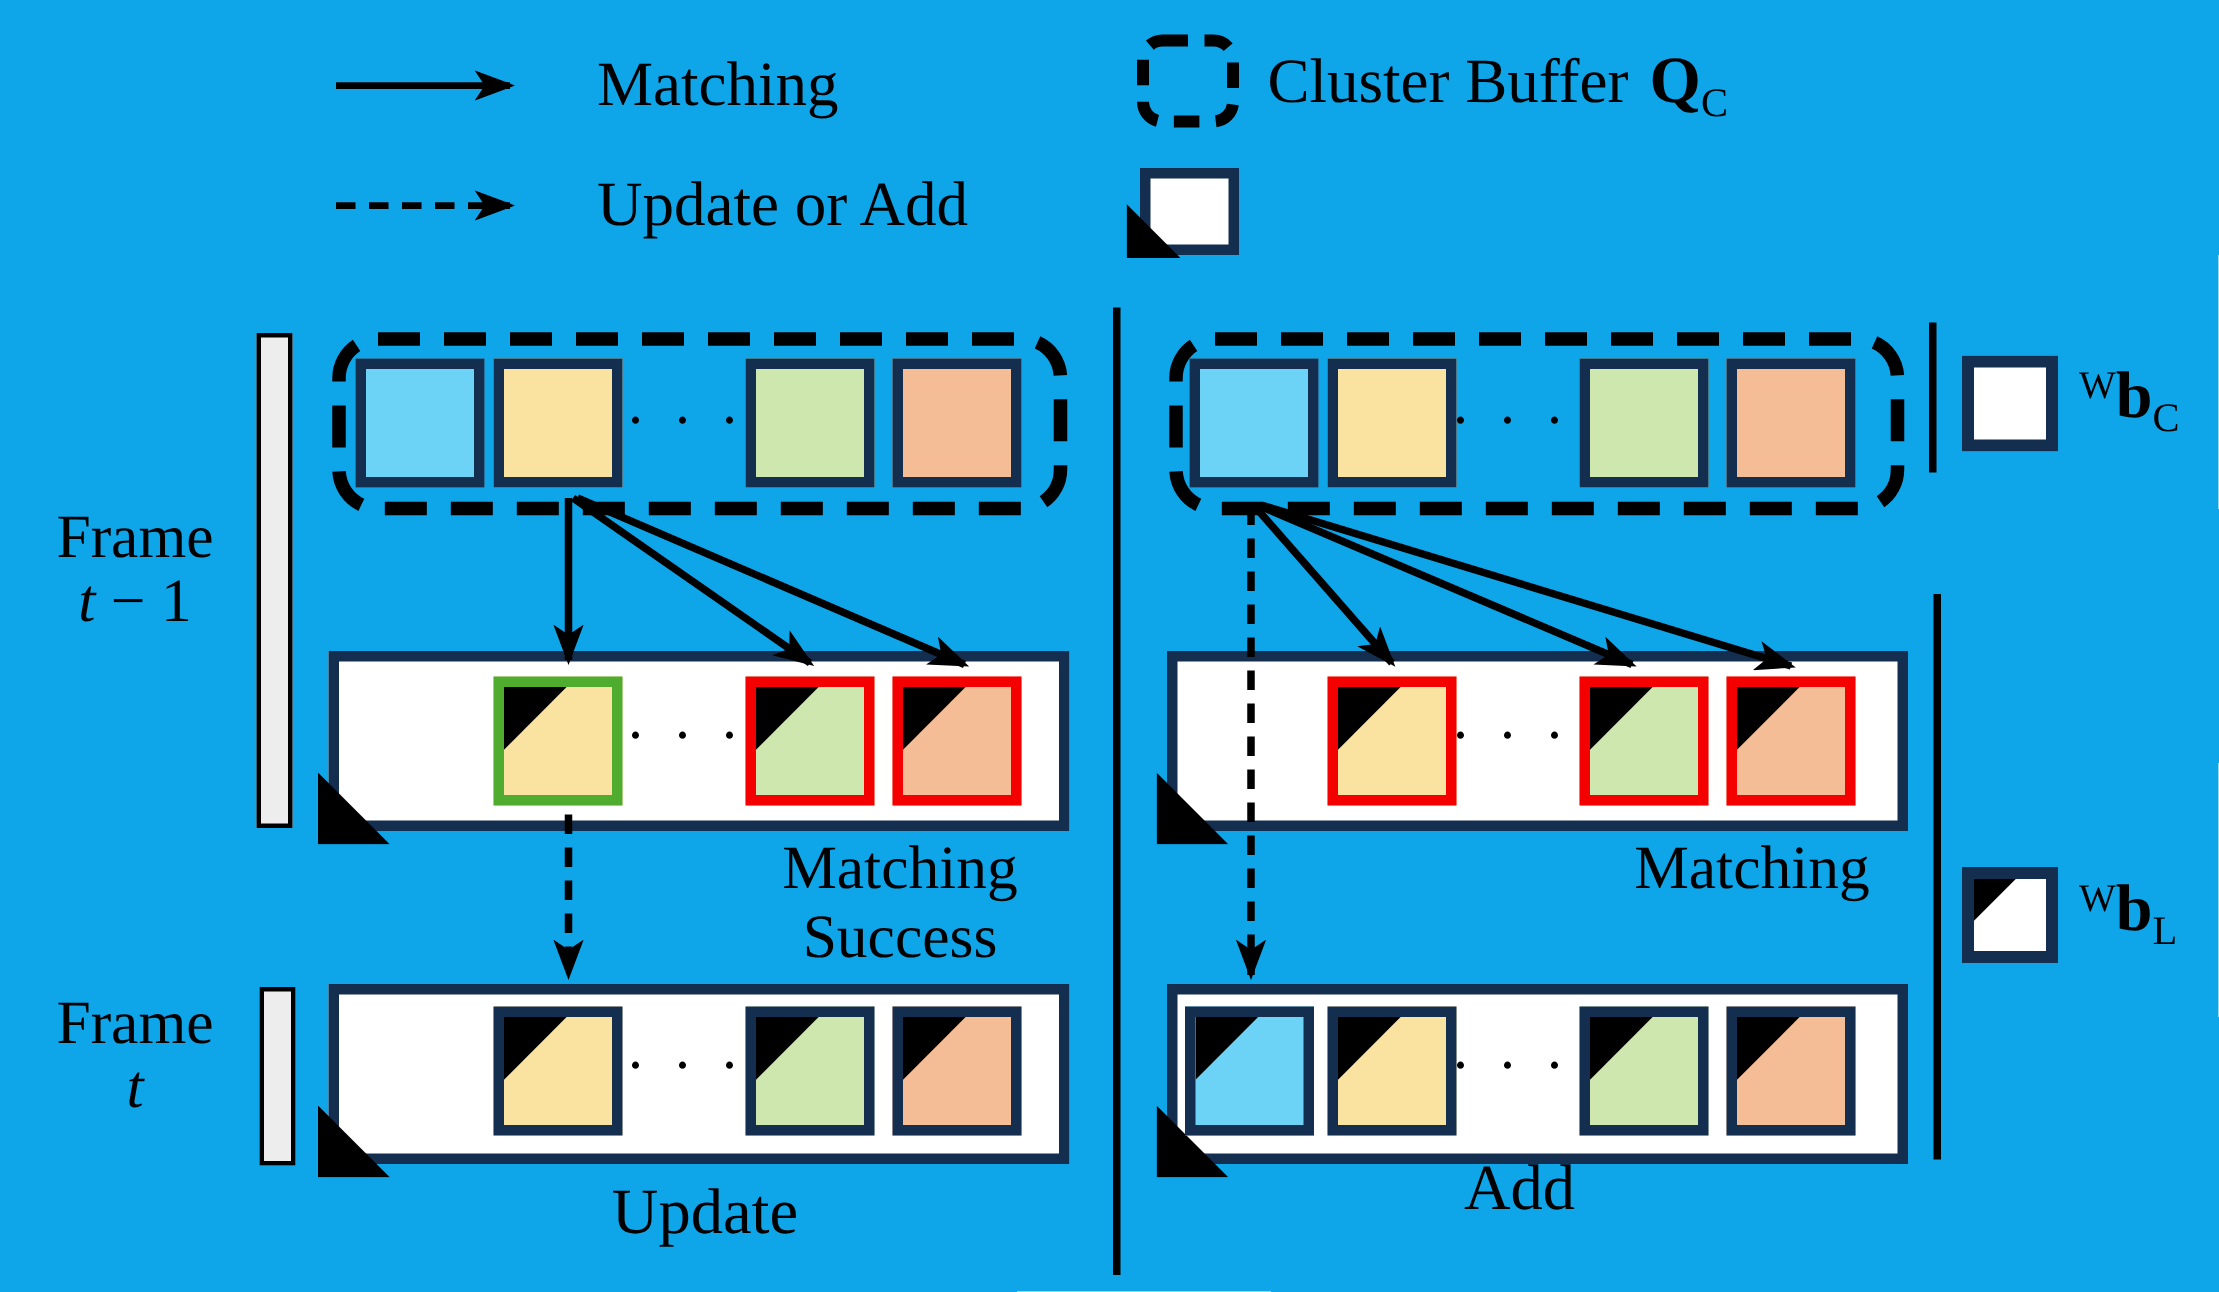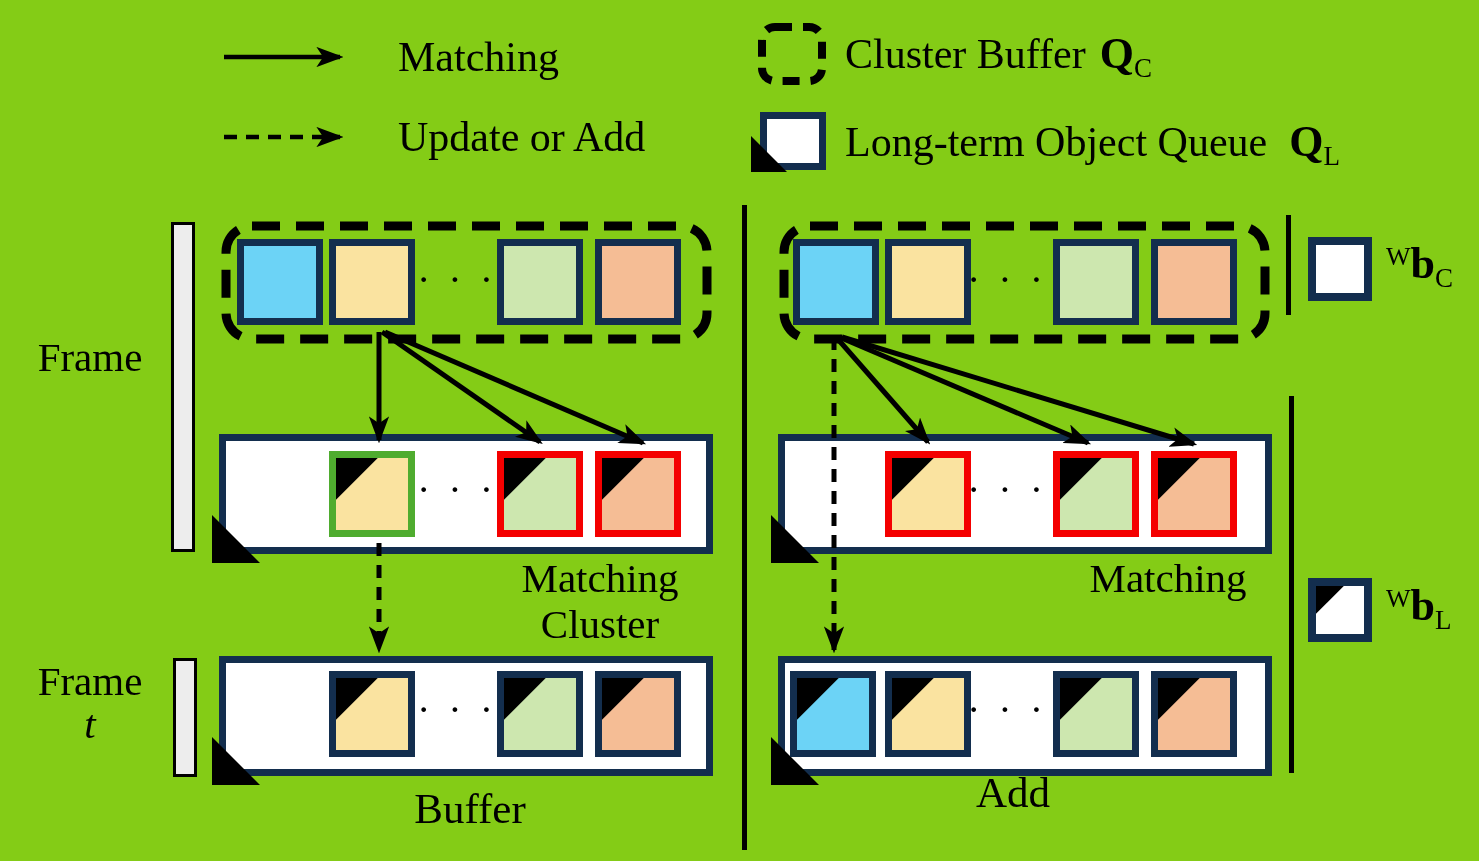--- a/index.html
+++ b/index.html
@@ -2,21 +2,21 @@
 <html style="--navy: #132E4E; --black: #000000; --graybar: #EDEDED;"><head>
 <meta charset="utf-8">
 <style>
   :root{
     --navy:#132E4E;
     --black:#000000;
     --graybar:#EDEDED;
   }
   html,body{margin:0;padding:0;background:#ffffff;}
   #canvas{
-    position:relative;width:1479px;height:861px;background:#84cc16;overflow:hidden;
+    position:relative;width:1479px;height:861px;background:#0ea5e9;overflow:hidden;
     font-family:"Liberation Serif", serif;color:#000;
   }
   .abs{position:absolute;}
   .sq{
     position:absolute;width:86px;height:86px;box-sizing:border-box;
     border:7px solid var(--navy);background:#fff;
   }
   .tri{
     position:absolute;left:0;top:0;width:58%;height:58%;
     background:var(--black);
@@ -56,26 +56,24 @@
   <div class="abs legend-text" style="left:398px;top:34px">Matching</div>
   <div class="abs legend-text" style="left:398px;top:114px">Update or Add</div>
 
   <div class="abs legend-text" style="left:845px;top:30px">
     <span>Cluster Buffer</span><span class="msym gap-l">Q</span><span class="msub">C</span>
   </div>
 
   <div class="abs" style="left:760px;top:112px;width:66px;height:58px;box-sizing:border-box;border:7px solid var(--navy);background:#fff">
     <span class="corner-tri" style="width:36px;height:36px;left:-16px;bottom:-9px"></span>
   </div>
-  <div class="abs legend-text" style="left:845px;top:118px">
-    <span>Long-term Object Queue</span><span class="msym" style="margin-left:22px">Q</span><span class="msub">L</span>
-  </div>
 
   <div class="abs frame-label" style="left:15px;top:336px">
     <div>Frame</div>
+    <div><span class="ivar">t</span><span> − 1</span></div>
   </div>
   <div class="abs frame-label" style="left:15px;top:660px">
     <div>Frame</div>
     <div class="ivar">t</div>
   </div>
 
   <div class="graybar" style="left:171px;top:222px;height:330px"></div>
   <div class="graybar" style="left:173px;top:658px;height:119px"></div>
 
   <div class="vbar" style="left:742px;top:205px;height:645px"></div>
@@ -98,38 +96,38 @@
   <div class="abs dots" style="left:412px;top:470px">· · ·</div>
   <div class="sq" style="left: 497px; top: 451px; background-color: rgb(205, 231, 175); border-color: rgb(244, 0, 0);">
       <span class="tri"></span>
     </div>
   <div class="sq" style="left: 595px; top: 451px; background-color: rgb(245, 189, 149); border-color: rgb(244, 0, 0);">
       <span class="tri"></span>
     </div>
 
   <div class="abs status-text" style="left:490px;top:556px;width:220px">
     <div>Matching</div>
-    <div>Cluster</div>
+    <div>Success</div>
   </div>
 
   <div class="queue" style="left:219px;top:656px">
     <span class="corner-tri"></span>
   </div>
   <div class="sq" style="left: 329px; top: 671px; background-color: rgb(250, 227, 160);">
       <span class="tri"></span>
     </div>
   <div class="abs dots" style="left:412px;top:690px">· · ·</div>
   <div class="sq" style="left: 497px; top: 671px; background-color: rgb(205, 231, 175);">
       <span class="tri"></span>
     </div>
   <div class="sq" style="left: 595px; top: 671px; background-color: rgb(245, 189, 149);">
       <span class="tri"></span>
     </div>
 
-  <div class="abs caption" style="left:350px;top:784px;width:240px">Buffer</div>
+  <div class="abs caption" style="left:350px;top:784px;width:240px">Update</div>
 
   <div class="sq" style="left: 793px; top: 239px; background-color: rgb(108, 211, 246);"></div>
   <div class="sq" style="left: 885px; top: 239px; background-color: rgb(250, 227, 160);"></div>
   <div class="abs dots" style="left:962px;top:260px">· · ·</div>
   <div class="sq" style="left: 1053px; top: 239px; background-color: rgb(205, 231, 175);"></div>
   <div class="sq" style="left: 1151px; top: 239px; background-color: rgb(245, 189, 149);"></div>
 
   <div class="queue" style="left:778px;top:434px">
     <span class="corner-tri"></span>
   </div>

